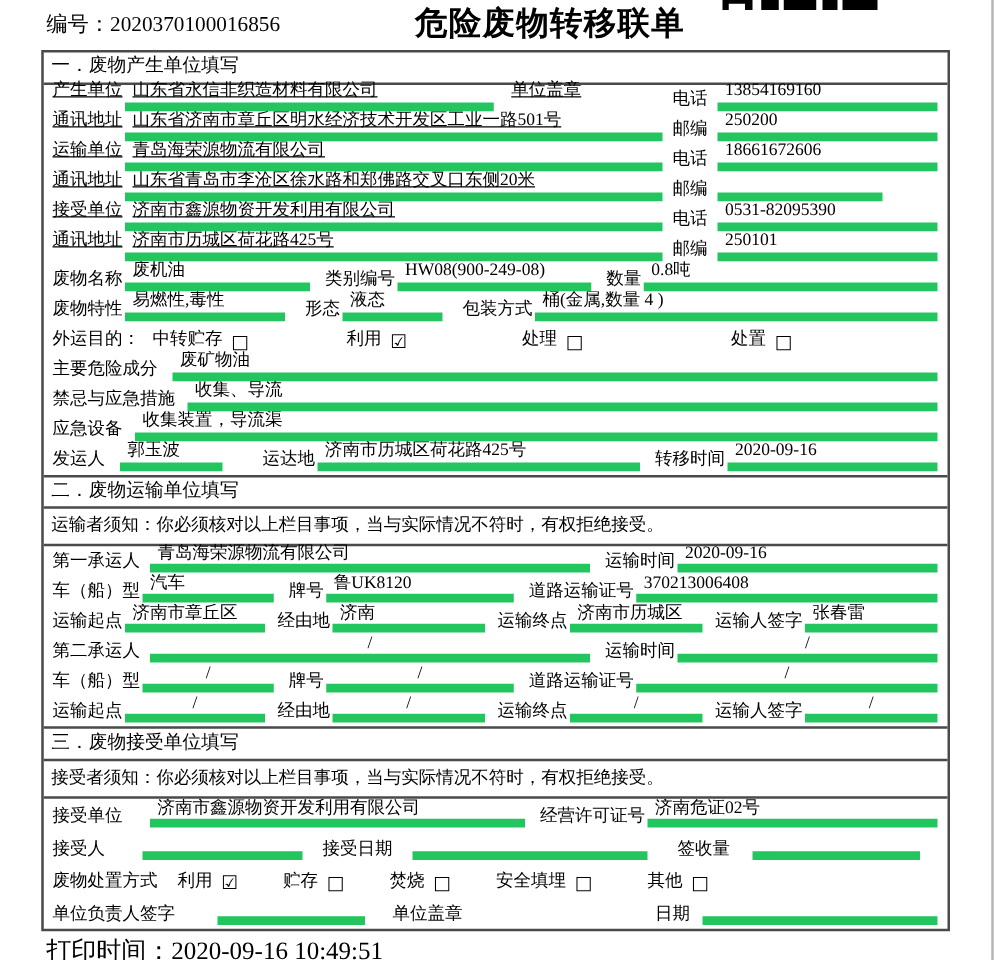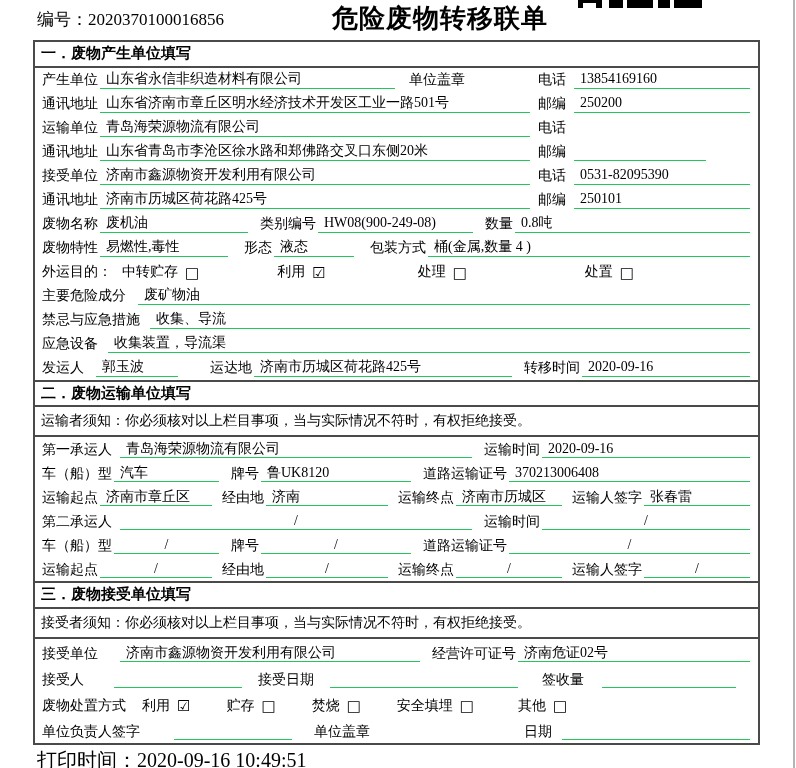--- a/index.html
+++ b/index.html
@@ -15,32 +15,32 @@
   .qr-frag div{position:absolute;top:0;height:8px;background:#000;}
   .qr-a{left:0;width:24px;}
   .qr-a::after{content:"";position:absolute;left:5px;top:3px;width:13px;height:5px;background:#fff;}
   .qr-b{left:31px;width:14px;}
   .qr-c{left:49px;width:26px;}
   .qr-d{left:80px;width:12px;}
   .qr-e{left:96px;width:28px;}
   .page-edge{position:absolute;right:1px;top:0;bottom:0;width:2px;background:#b5b5b5;}
   
   .form-table{position:absolute;left:33px;top:40px;width:723px;border:2px solid #4a4a4a;background:#fff;}
-  .sec-head{font-weight:bold;font-size:15px;padding:3px 6px 4px 6px;border-bottom:2px solid #4a4a4a;line-height:1.1;}
+  .sec-head{font-weight:normal;font-size:15px;padding:3px 6px 4px 6px;border-bottom:2px solid #4a4a4a;line-height:1.1;}
   .sec-head.mid{border-top:2px solid #4a4a4a;}
   .notice{font-size:14px;padding:6px 20px 7px 6px;border-bottom:2px solid #4a4a4a;line-height:1.1;}
   .row{display:flex;align-items:flex-end;height:24px;padding:0 8px 3px 5px;
     box-sizing:border-box;font-size:14px;line-height:1.15;white-space:nowrap;}
   .s3 .row{height:26px;}
   .lbl{padding:0 2px;flex:0 0 auto;}
-  .u{border-bottom:1px solid #22c55e;padding:0 6px;min-height:15px;flex:0 0 auto;
+  .u{border-bottom:7px solid #22c55e;padding:0 6px;min-height:15px;flex:0 0 auto;
      overflow:hidden;box-sizing:border-box;}
   .u.fill{flex:1 1 auto;}
   .u.c{text-align:center;}
-  .left{flex:1 1 auto;display:flex;align-items:center;min-width:0;}
+  .left{flex:1 1 auto;display:flex;align-items:flex-start;min-width:0;text-decoration:underline;}
   .left .u.fill{flex:1 1 auto;margin-right:6px;}
   .right{flex:0 0 214px;display:flex;align-items:flex-end;}
   .right .lbl{margin-right:6px;text-align:right;}
   .right .u{flex:1 1 auto;}
   .right .u.short{flex:0 0 132px;}
   .cb{font-family:"DejaVu Sans","Liberation Sans",sans-serif;font-size:15px;margin-left:7px;line-height:1;}
   .grp{display:flex;align-items:flex-end;}
   
   .print-time{position:absolute;left:37px;top:747px;font-size:20px;}
 </style>
@@ -87,20 +87,21 @@
     </div>
   </div>
 
   <div class="row">
     <div class="left">
       <span class="lbl">运输单位</span>
       <span class="u fill">青岛海荣源物流有限公司</span>
     </div>
     <div class="right">
       <span class="lbl">电话</span>
+      <span class="u">18661672606</span>
     </div>
   </div>
 
   <div class="row">
     <div class="left">
       <span class="lbl">通讯地址</span>
       <span class="u fill">山东省青岛市李沧区徐水路和郑佛路交叉口东侧20米</span>
     </div>
     <div class="right">
       <span class="lbl">邮编</span>

